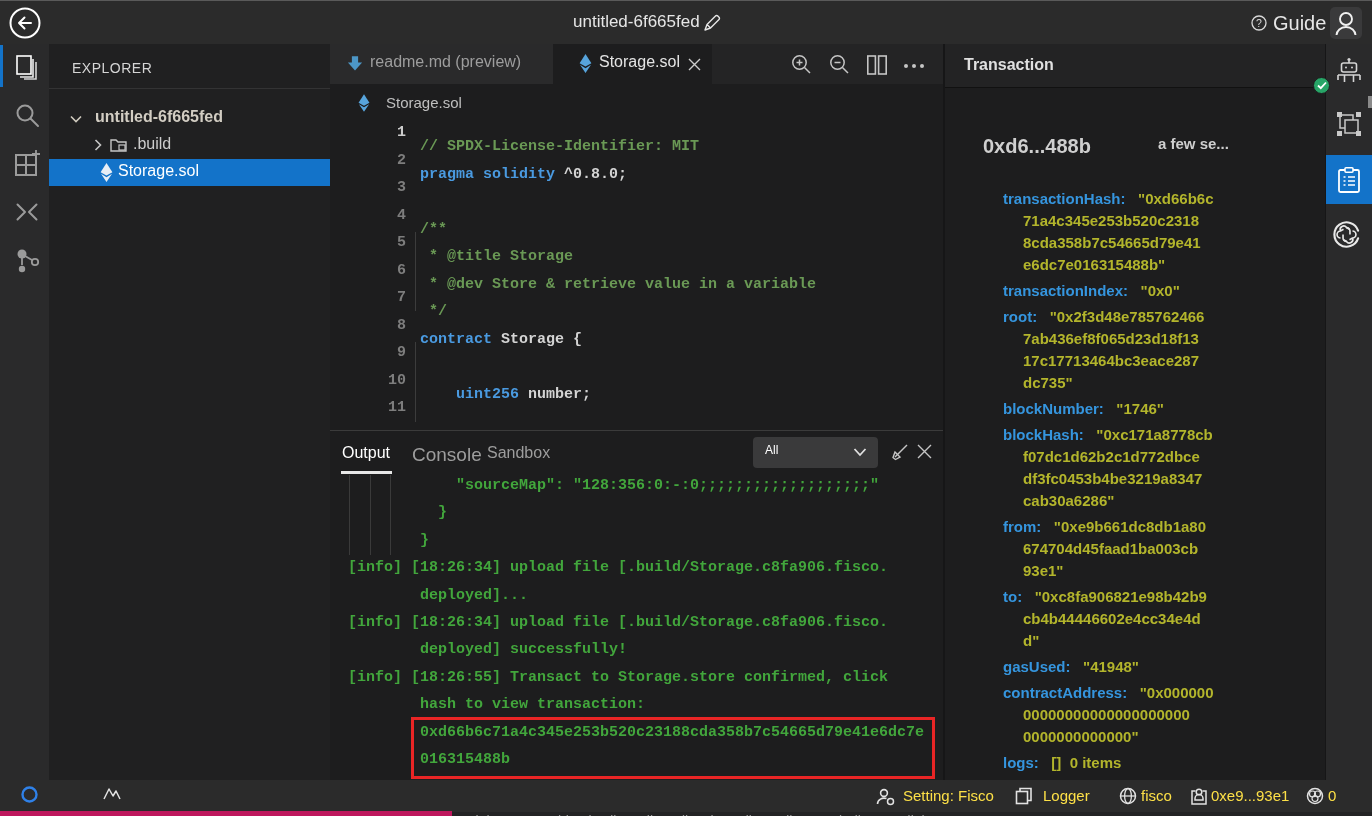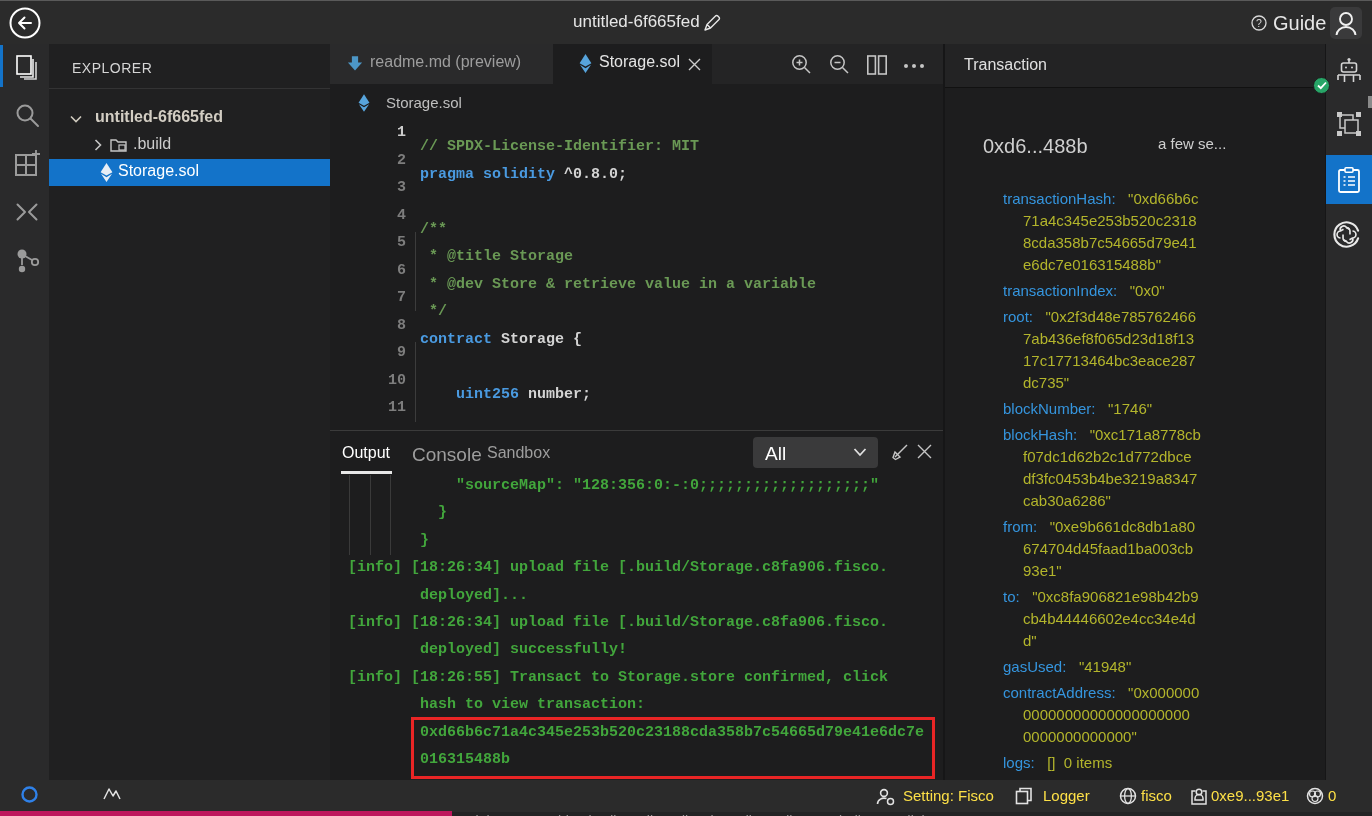--- a/index.html
+++ b/index.html
@@ -172,21 +172,21 @@
     <div class="abs" style="left:85px;top:223px;width:1px;height:80px;background:#3c3c3c;"></div>
   </div>
 
   <div class="abs" id="panel" style="left:0;top:386px;width:613px;height:350px;background:#1d1d1e;border-top:1px solid #3b3b3b;">
     <div class="abs" style="left:12px;top:13px;font-size:16px;color:#ffffff;">Output</div>
     <div class="abs" style="left:11px;top:40px;width:51px;height:2.5px;background:#e7e7e7;"></div>
     <div class="abs" style="left:82px;top:13px;font-size:19px;color:#9d9d9d;">Console</div>
     <div class="abs" style="left:157px;top:13px;font-size:16px;color:#9d9d9d;">Sandbox</div>
 
     <div class="abs" style="left:423px;top:6px;width:125px;height:31px;background:#3a3a3b;border-radius:4px;">
-      <div class="abs" style="left:12px;top:6px;font-size:19px;color:#ffffff;">All</div>
+      <div class="abs" style="left:12px;top:6px;font-size:12px;color:#ffffff;">All</div>
       <svg class="abs" style="left:100px;top:10px;" width="14" height="11" viewBox="0 0 14 11">
           <path d="M1.5 2 l5.5 6 5.5-6" fill="none" stroke="#e0e0e0" stroke-width="1.8"></path>
         </svg>
     </div>
     <svg class="abs" style="left:560px;top:12px;" width="19" height="19" viewBox="0 0 19 19">
       <path d="M17 2 L5 14" stroke="#c5c5c5" stroke-width="1.4" fill="none"></path>
       <path d="M5 9 L10 14 L5.5 16.5 L3 14.5 Z" fill="none" stroke="#c5c5c5" stroke-width="1.4"></path>
     </svg>
     <svg class="abs" style="left:586px;top:12px;" width="17" height="17" viewBox="0 0 17 17">
         <path d="M2 2 L15 15 M15 2 L2 15" stroke="#c5c5c5" stroke-width="1.4"></path>
@@ -207,21 +207,21 @@
         hash to view transaction:
         0xd66b6c71a4c345e253b520c23188cda358b7c54665d79e41e6dc7e
         016315488b</div>
       <div class="abs" style="left:81px;top:242px;width:524px;height:62px;border:3px solid #e92525;"></div>
     </div>
   </div>
 </div>
 
 <div class="abs" style="left:943px;top:44px;width:2px;height:736px;background:#161617;"></div>
 
-<div class="abs" id="rightpanel" style="left:945px;top:44px;width:380px;height:736px;background:#1d1d1e;">
+<div class="abs" id="rightpanel" style="left:945px;top:44px;width:380px;height:736px;background:#1d1d1e;font-weight:bold;">
   <div class="abs" style="left:0;top:0;width:380px;height:43px;background:#232324;">
     <div class="abs" style="left:19px;top:12px;font-size:16px;color:#e0e0e0;">Transaction</div>
   </div>
   <div class="abs" style="left:0;top:43px;width:380px;height:1px;background:#111;"></div>
   <div class="abs" style="left:38px;top:91px;font-size:20px;color:#cfcfcf;">0xd6...488b</div>
   <div class="abs" style="left:213px;top:91px;font-size:15px;color:#cfcfcf;">a few se...</div>
 
   <div class="abs" id="txlist" style="left:58px;top:144px;width:250px;font-size:15px;line-height:22px;color:#b3b52c;">
       <div style="margin-bottom:4px;">
         <div><span style="color:#3595de;">transactionHash:</span>&nbsp;&nbsp; "0xd66b6c</div>

